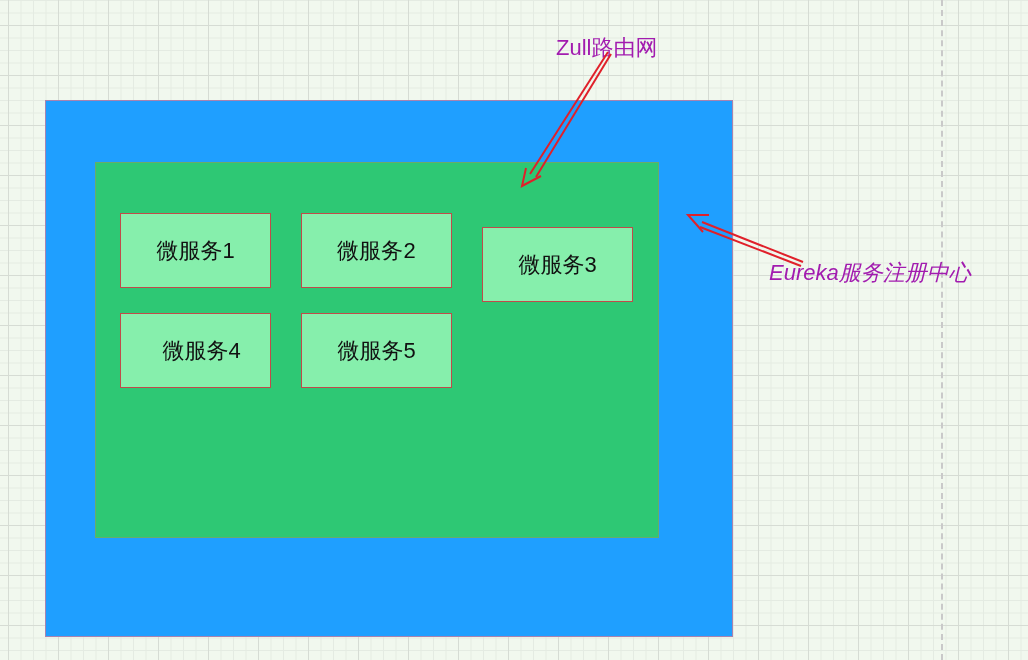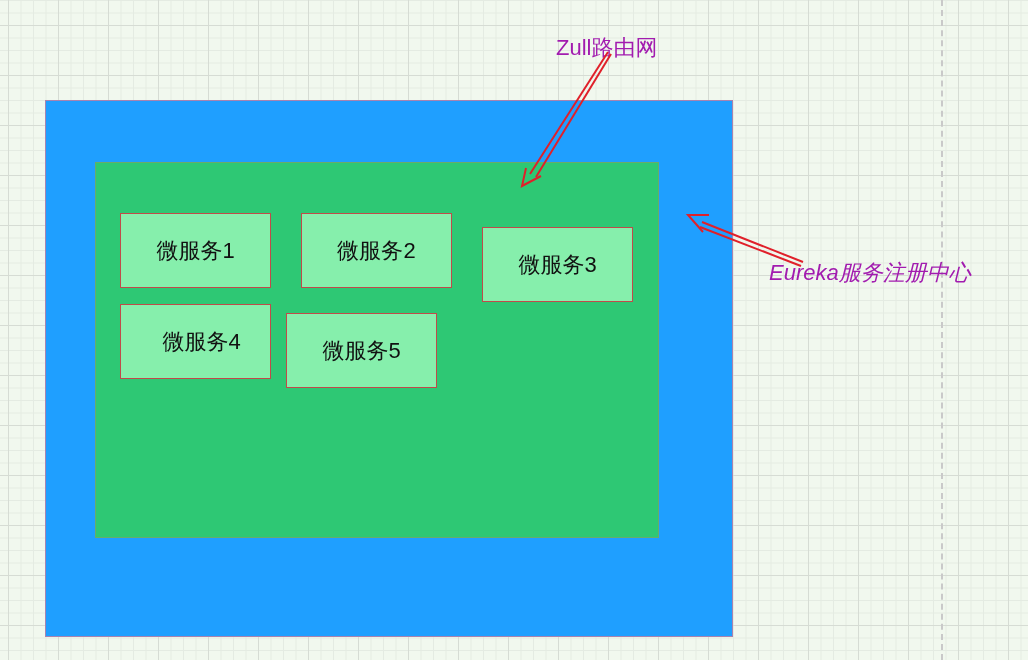--- a/index.html
+++ b/index.html
@@ -31,24 +31,24 @@
 
 <div class="svc" style="left:120px;top:213px;">
     <span>微服务1</span>
   </div>
 <div class="svc" style="left:301px;top:213px;font-family:Liberation Mono, monospace;">
     <span>微服务2</span>
   </div>
 <div class="svc" style="left:482px;top:227px;">
     <span>微服务3</span>
   </div>
-<div class="svc" style="left:120px;top:304px;padding-left:12px;">
+<div class="svc" style="left:120px;top:313px;padding-left:12px;">
     <span>微服务4</span>
   </div>
-<div class="svc" style="left:286px;top:313px;">
+<div class="svc" style="left:301px;top:313px;">
     <span>微服务5</span>
   </div>
 
 <div class="label" style="left:556px;top:33px;">Zull路由网</div>
 <div class="label" style="left:769px;top:258px;font-style:italic;">Eureka服务注册中心</div>
 
 <svg class="arrows" width="1028" height="660">
   <g fill="none" stroke="#e0202a" stroke-width="2" stroke-linejoin="miter">
 
     <line x1="608" y1="52" x2="530" y2="174"></line>

